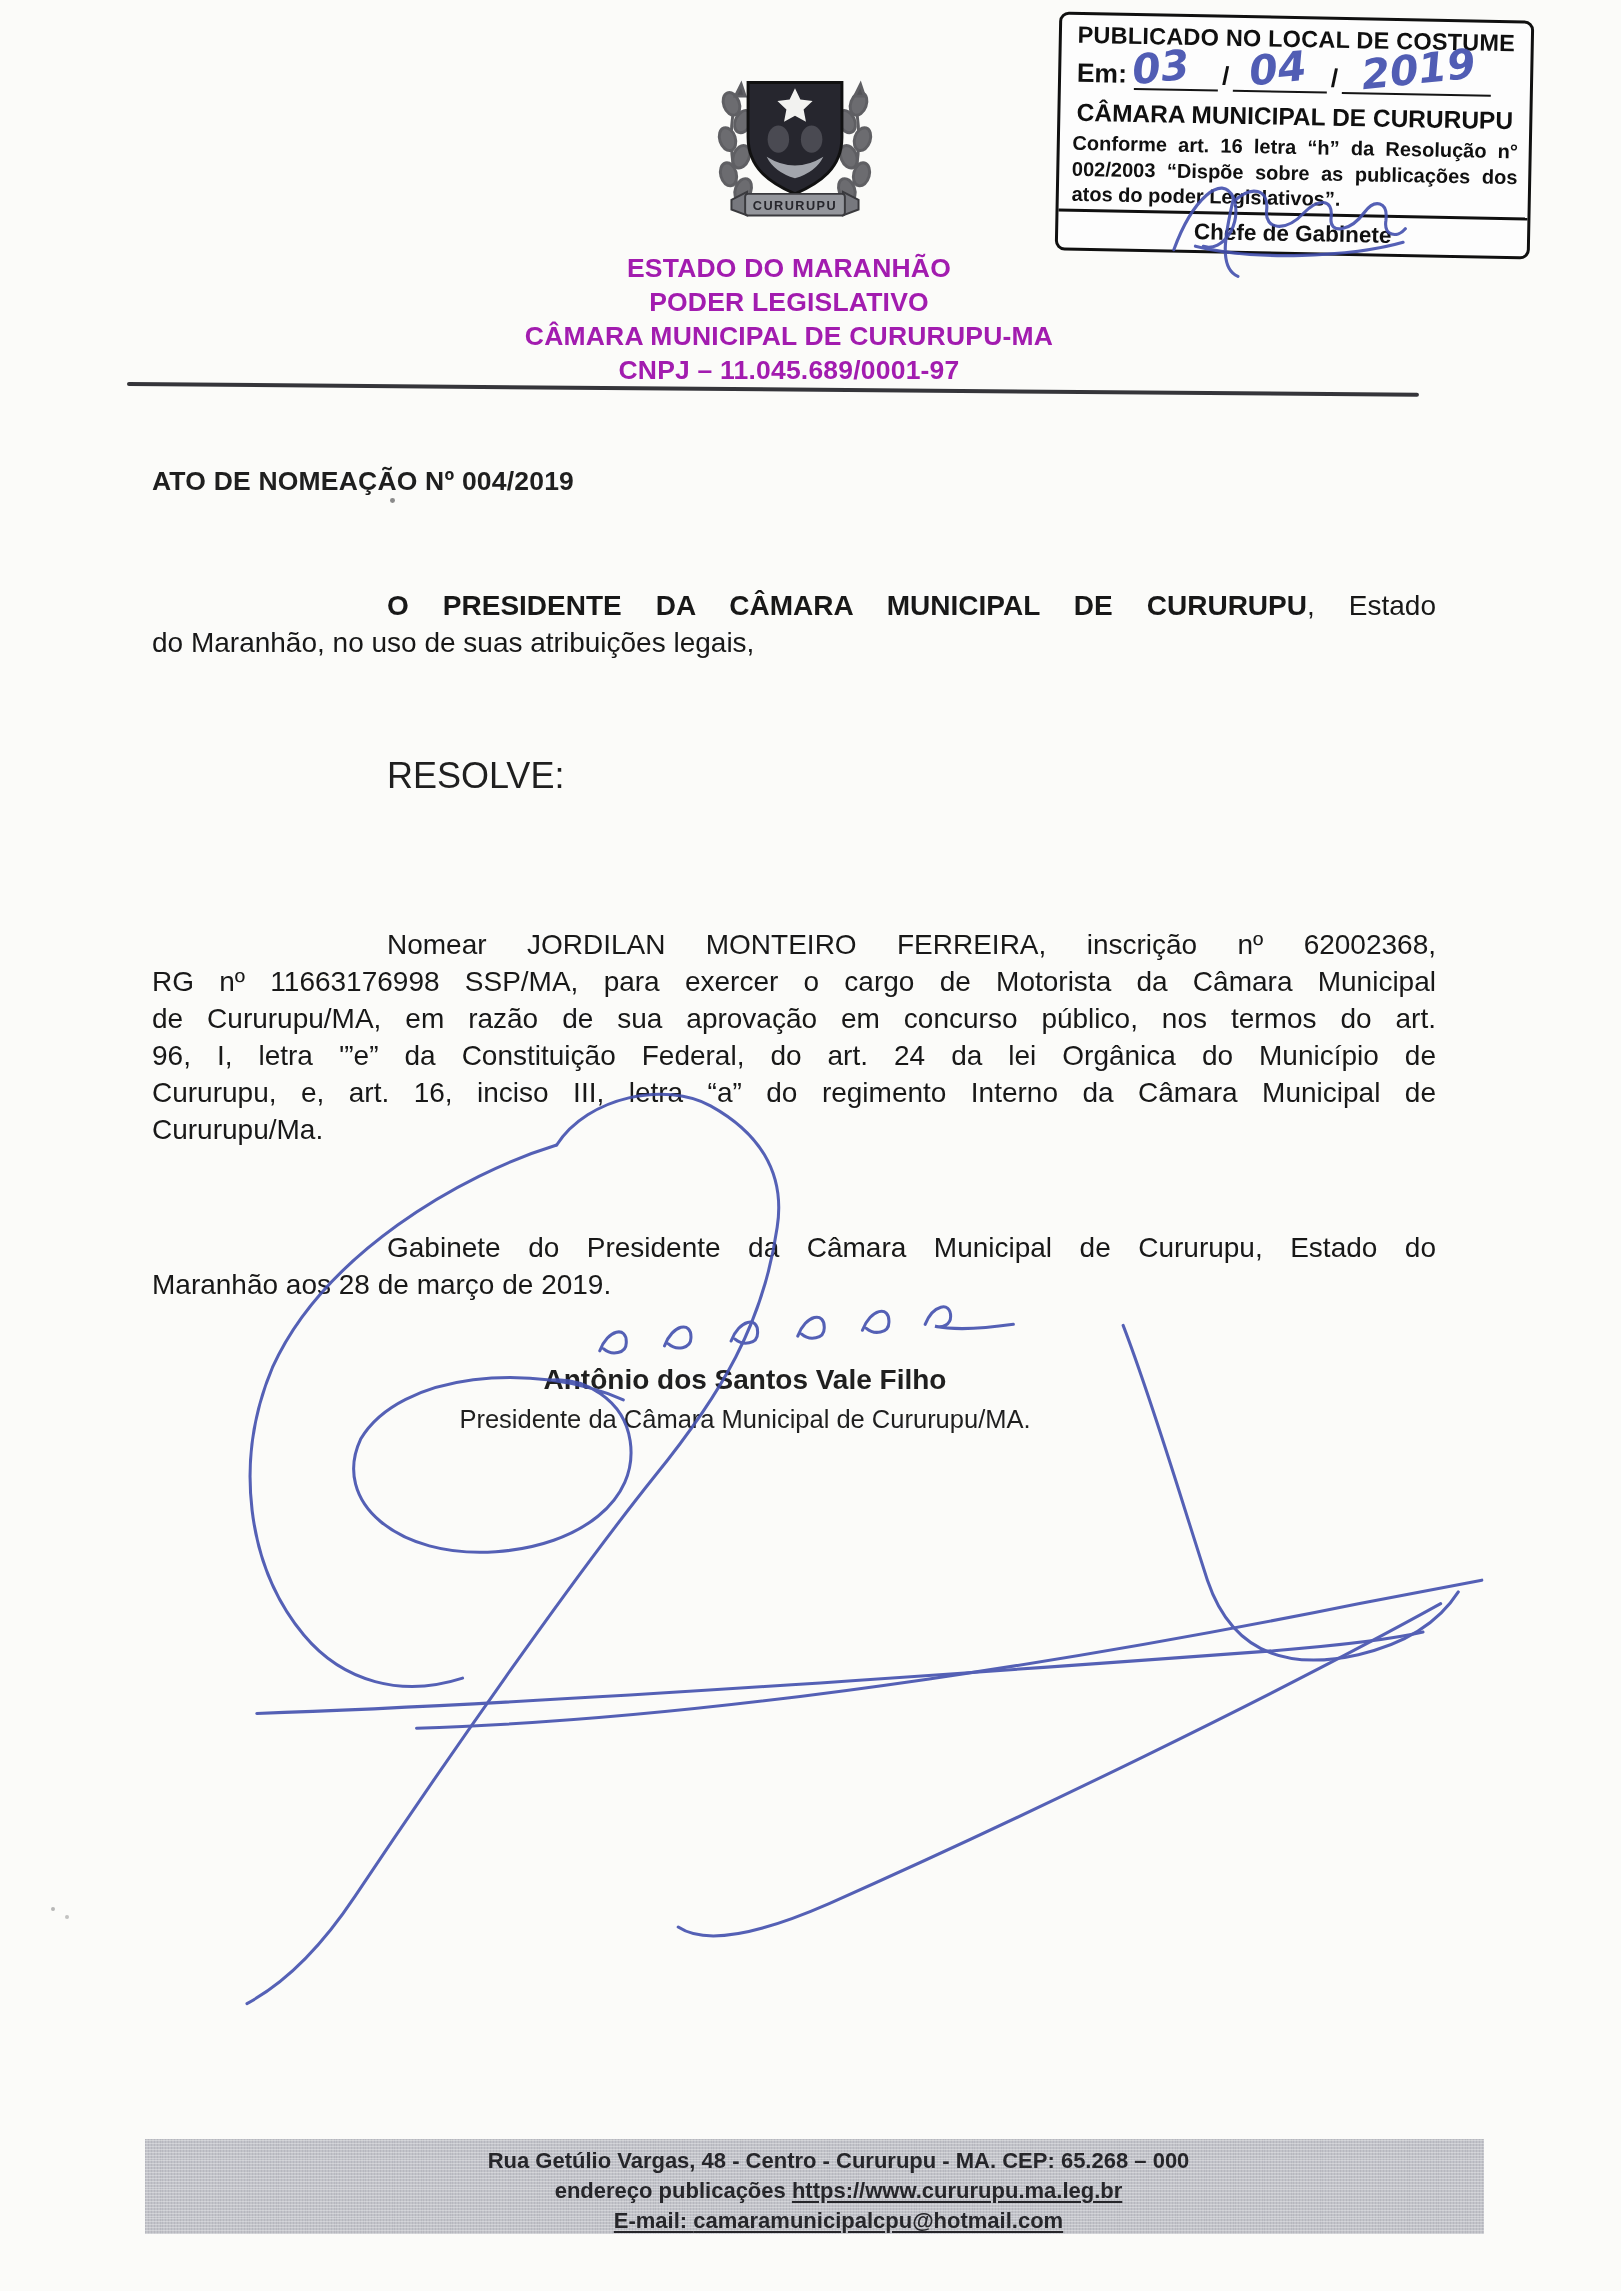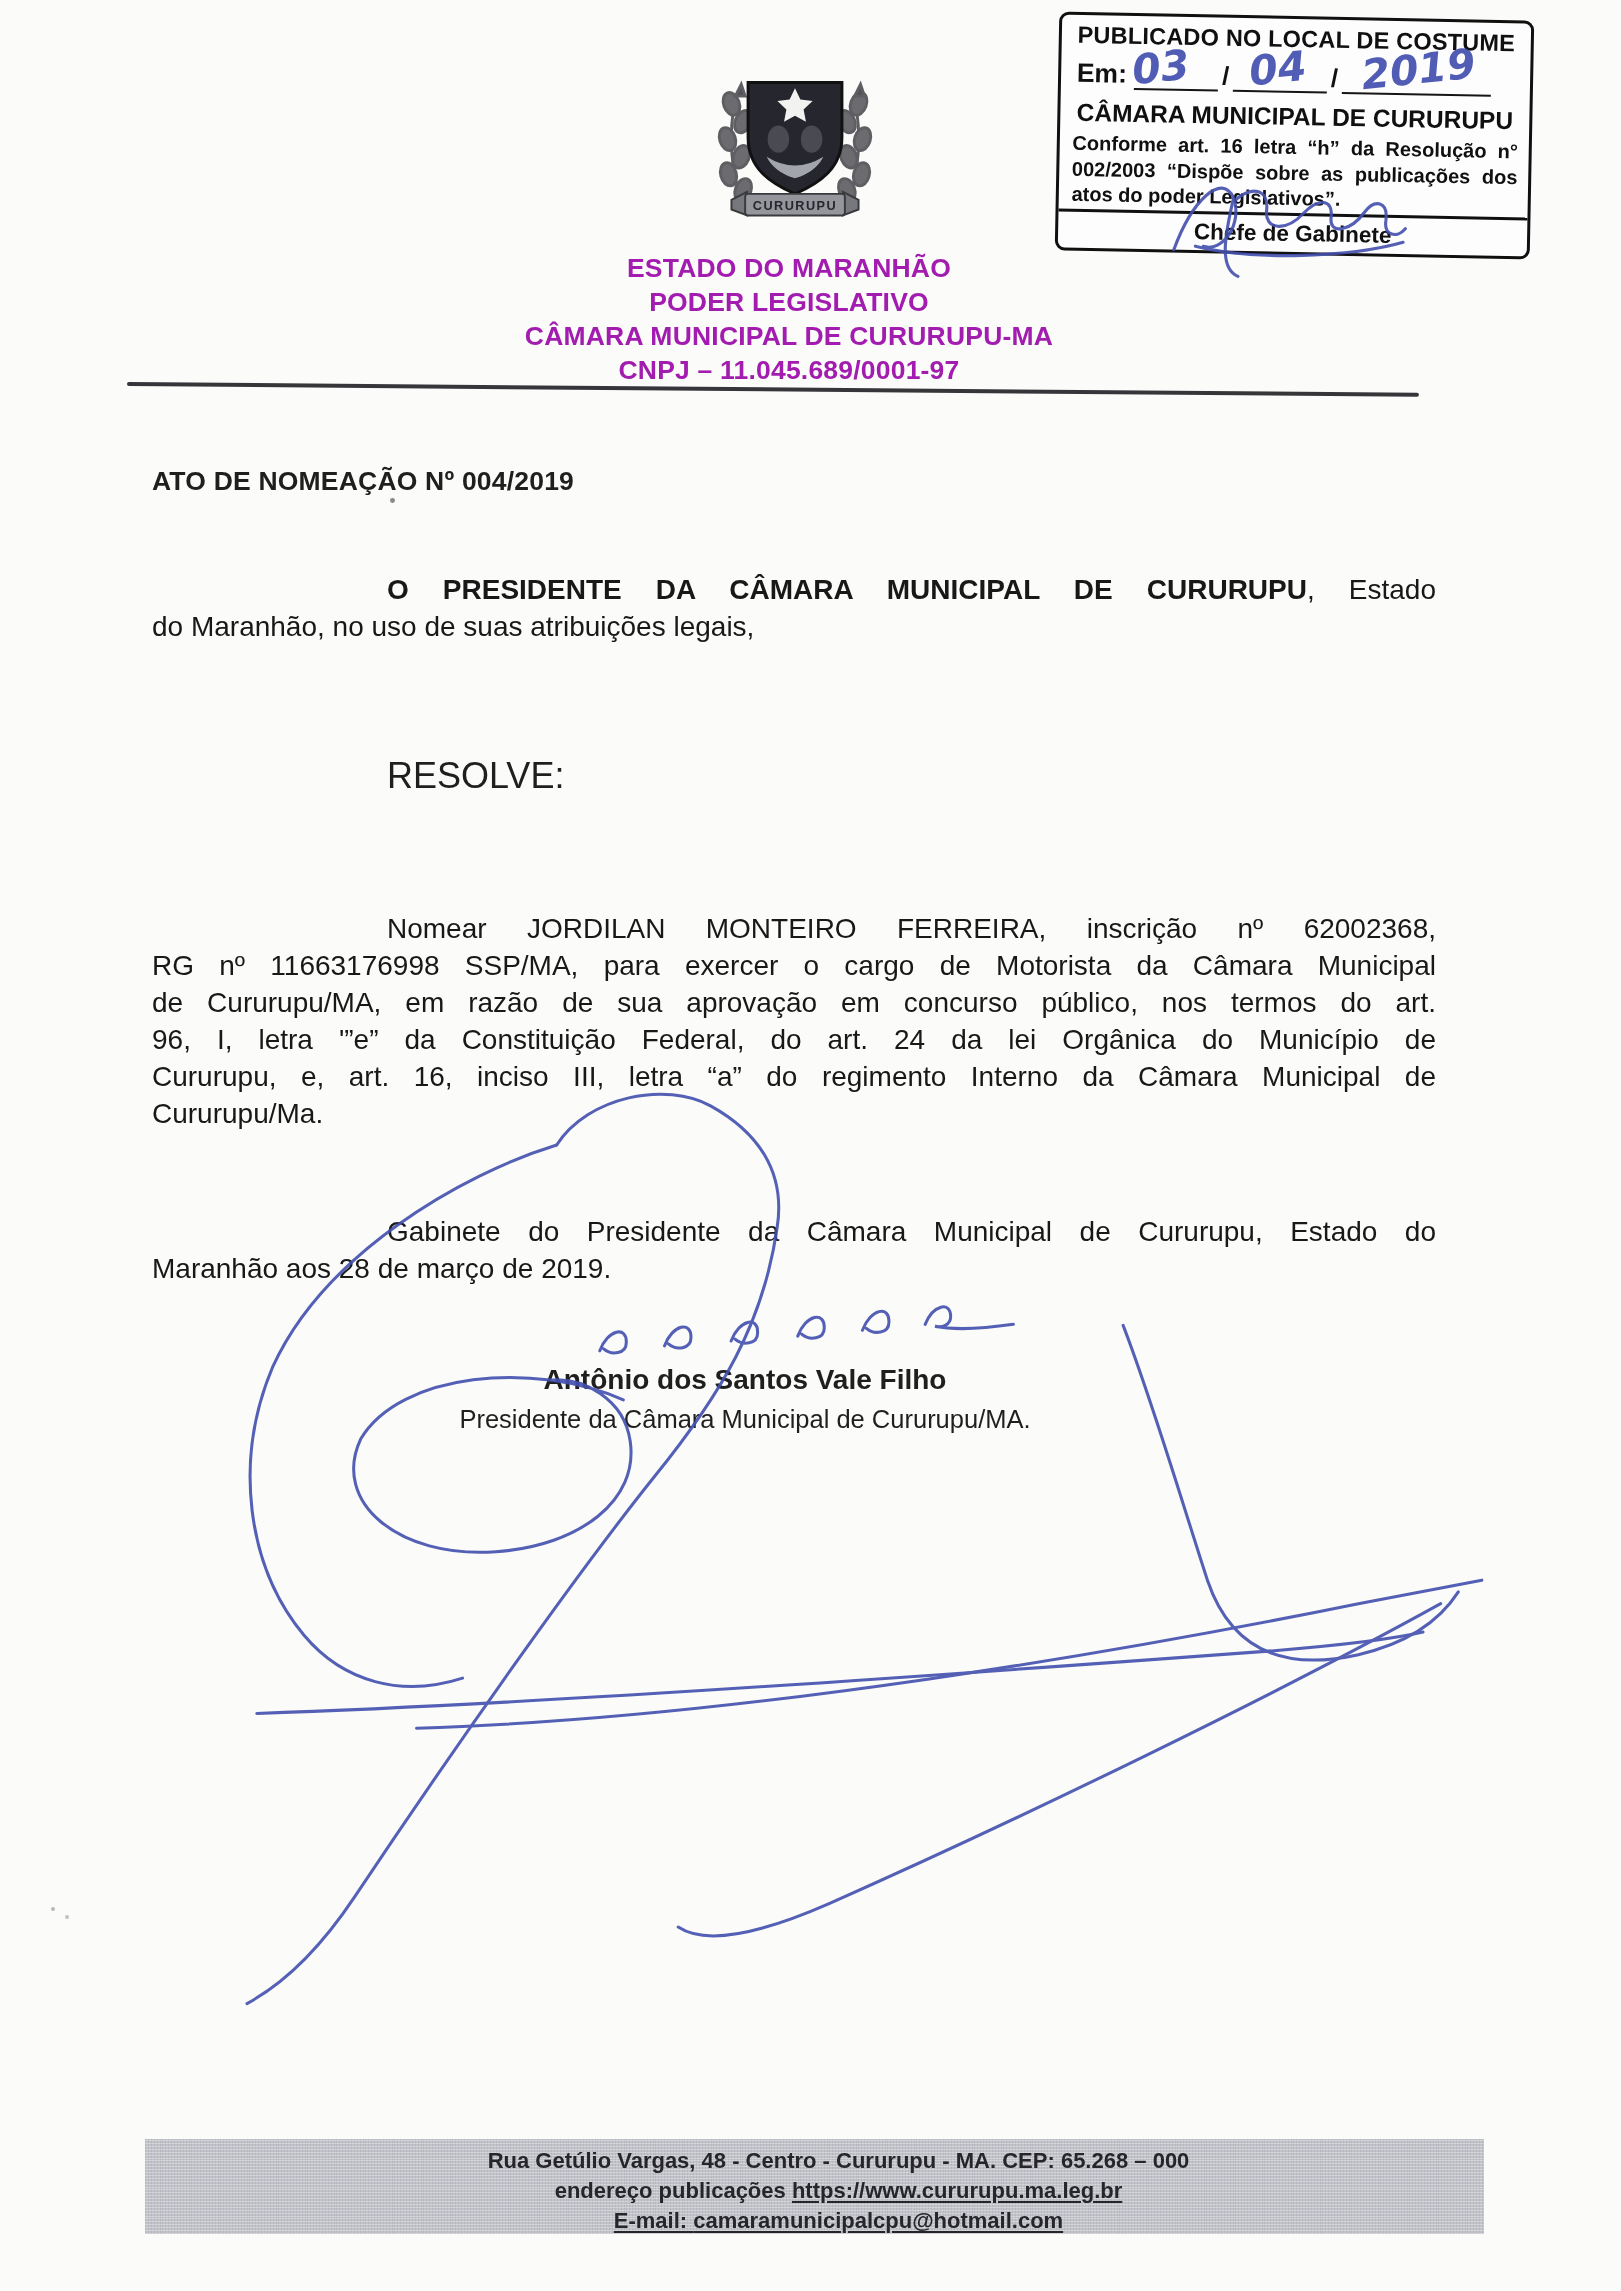--- a/index.html
+++ b/index.html
@@ -28,21 +28,21 @@
     line-height:25.5px; text-align:justify;}
   .stamp-band{left:0; right:0; bottom:0; height:36px; border-top:3.4px solid #101010;
     display:flex; align-items:center; justify-content:center; font-size:22.5px; font-weight:600;}
   .hw{position:absolute; color:#4350ae; font-style:italic; font-weight:600;
     font-family:"DejaVu Sans", sans-serif; transform:rotate(-7deg); opacity:.92;}
   
   .doc-title{left:152px; top:439px; font-weight:bold; font-size:26.5px; letter-spacing:0.2px;margin-top:27px;}
   .body-par{left:152px; width:1284px; font-size:28px; line-height:37px; color:#181818;}
   .body-par > div.jl{text-align:justify; text-align-last:justify;}
   .body-par > div.last{text-align:justify; text-align-last:left;}
-  .ind > div:first-child{text-indent:235px;}
+  .ind > div:first-child{text-indent:235px;margin-top:16px;}
   .resolve{left:387px; top:755px; font-size:36px;}
   .sig-name{left:402px; top:1364px; width:686px; text-align:center; font-weight:bold; font-size:28px;}
   .sig-role{left:402px; top:1405px; width:686px; text-align:center; font-size:25.5px;}
   .dot{border-radius:50%; background:#8a8a8a;}
   
   .footer{left:145px; top:2139px; width:1339px; height:95px;
     background:#c2c3c9;
     background-image:
       repeating-linear-gradient(0deg, rgba(255,255,255,.30) 0 1px, transparent 1px 2.9px),
       repeating-linear-gradient(90deg, rgba(40,40,60,.08) 0 1px, transparent 1px 2.9px);

